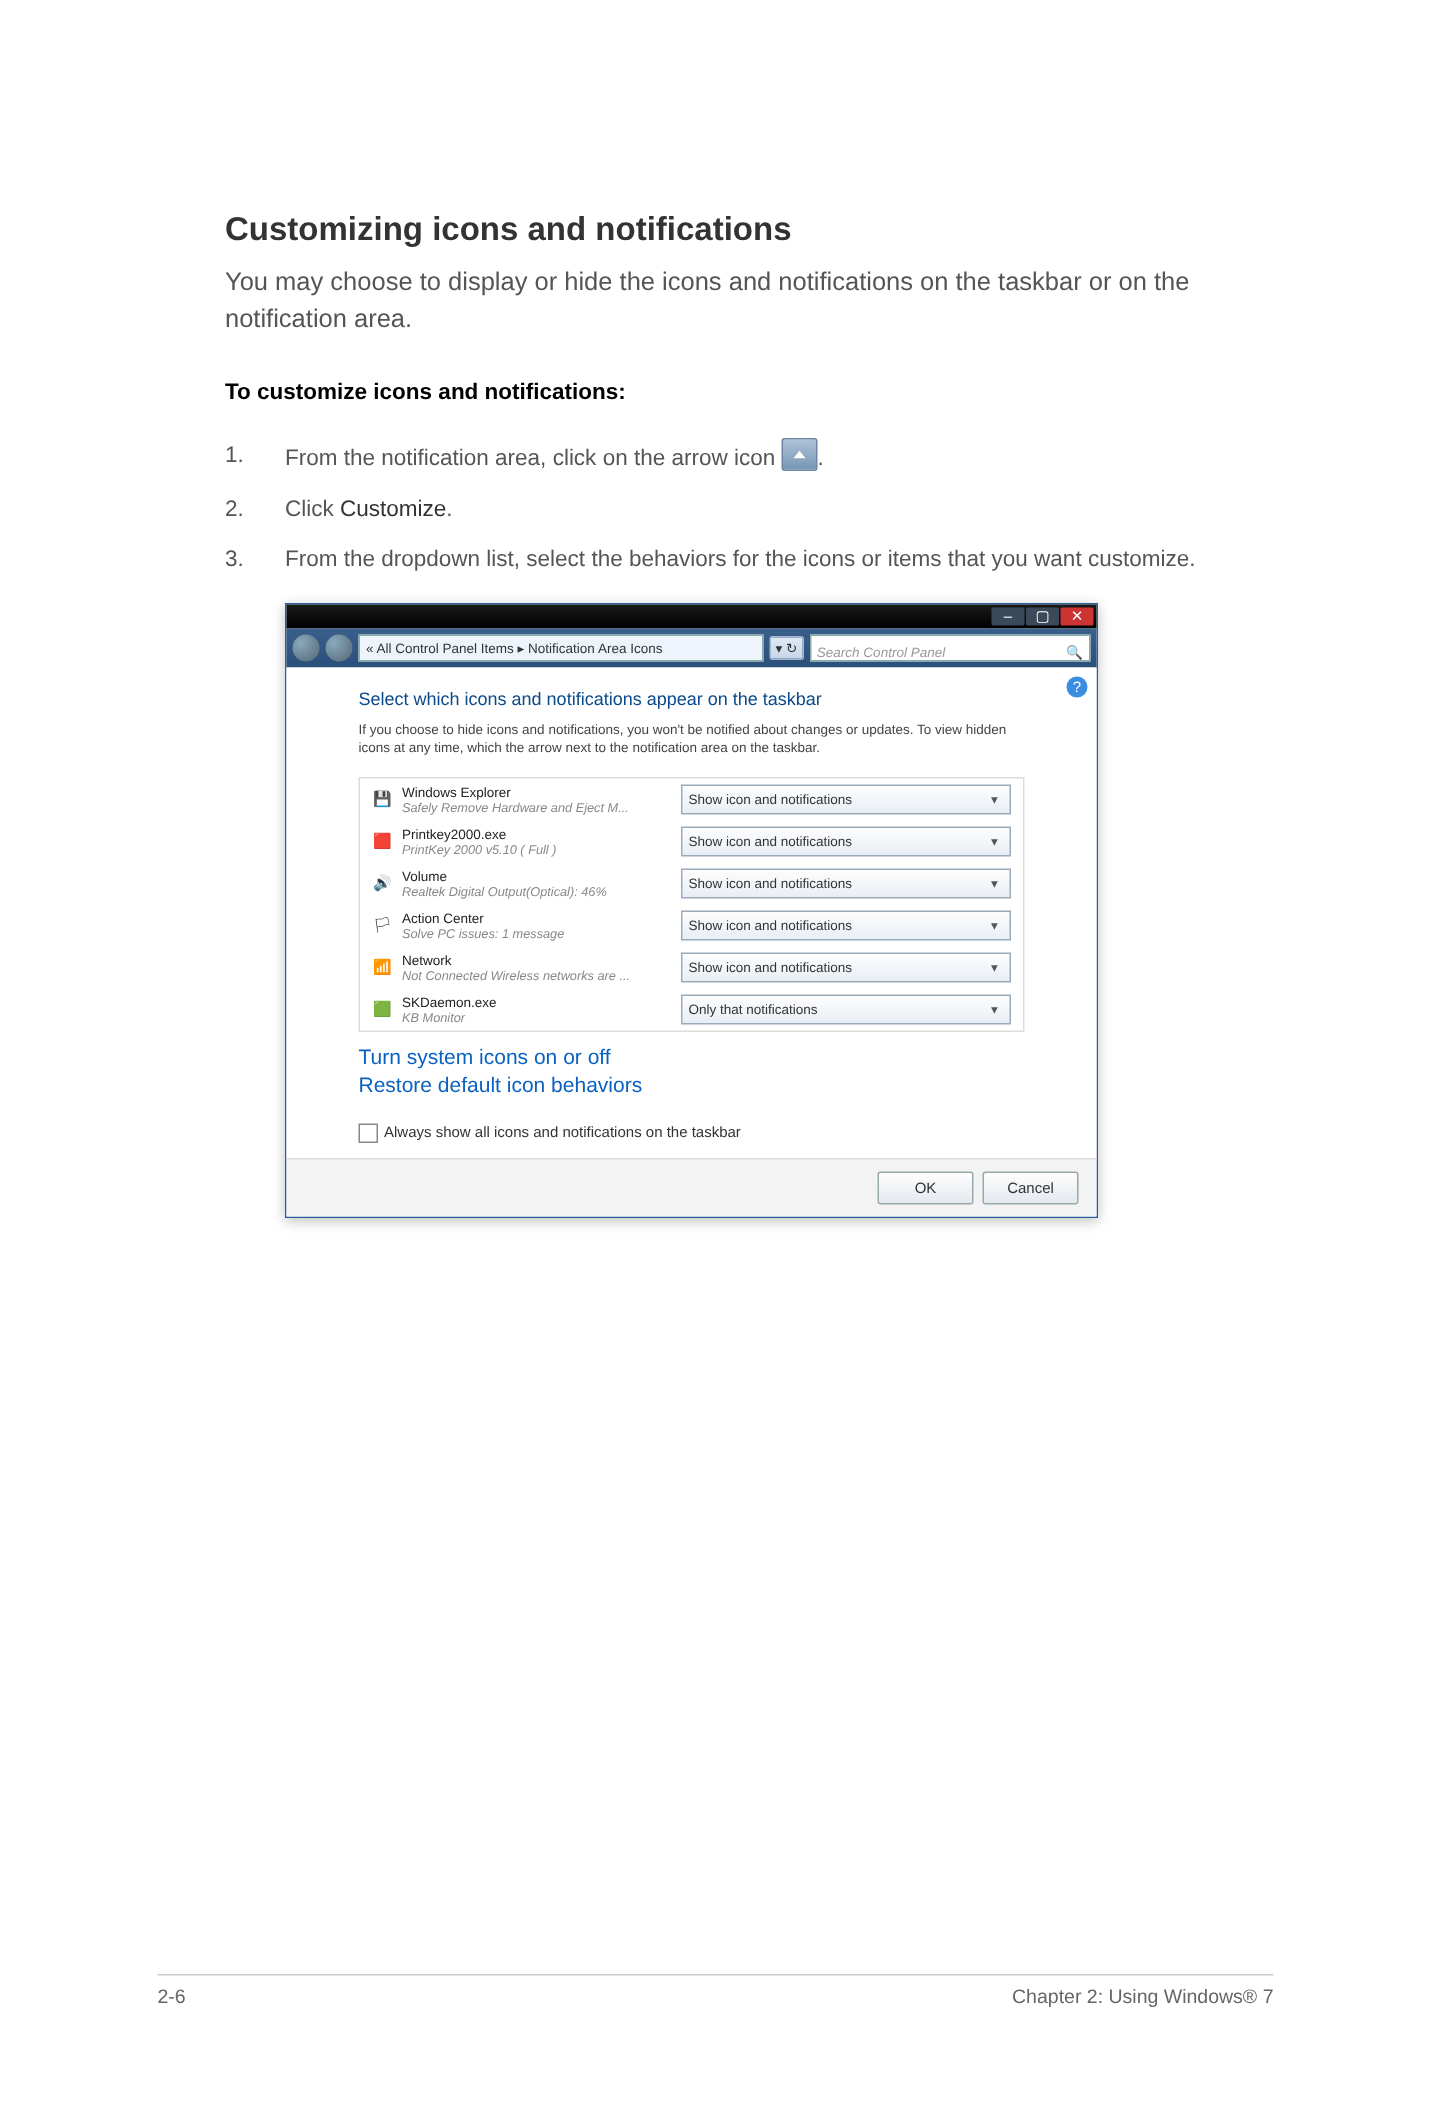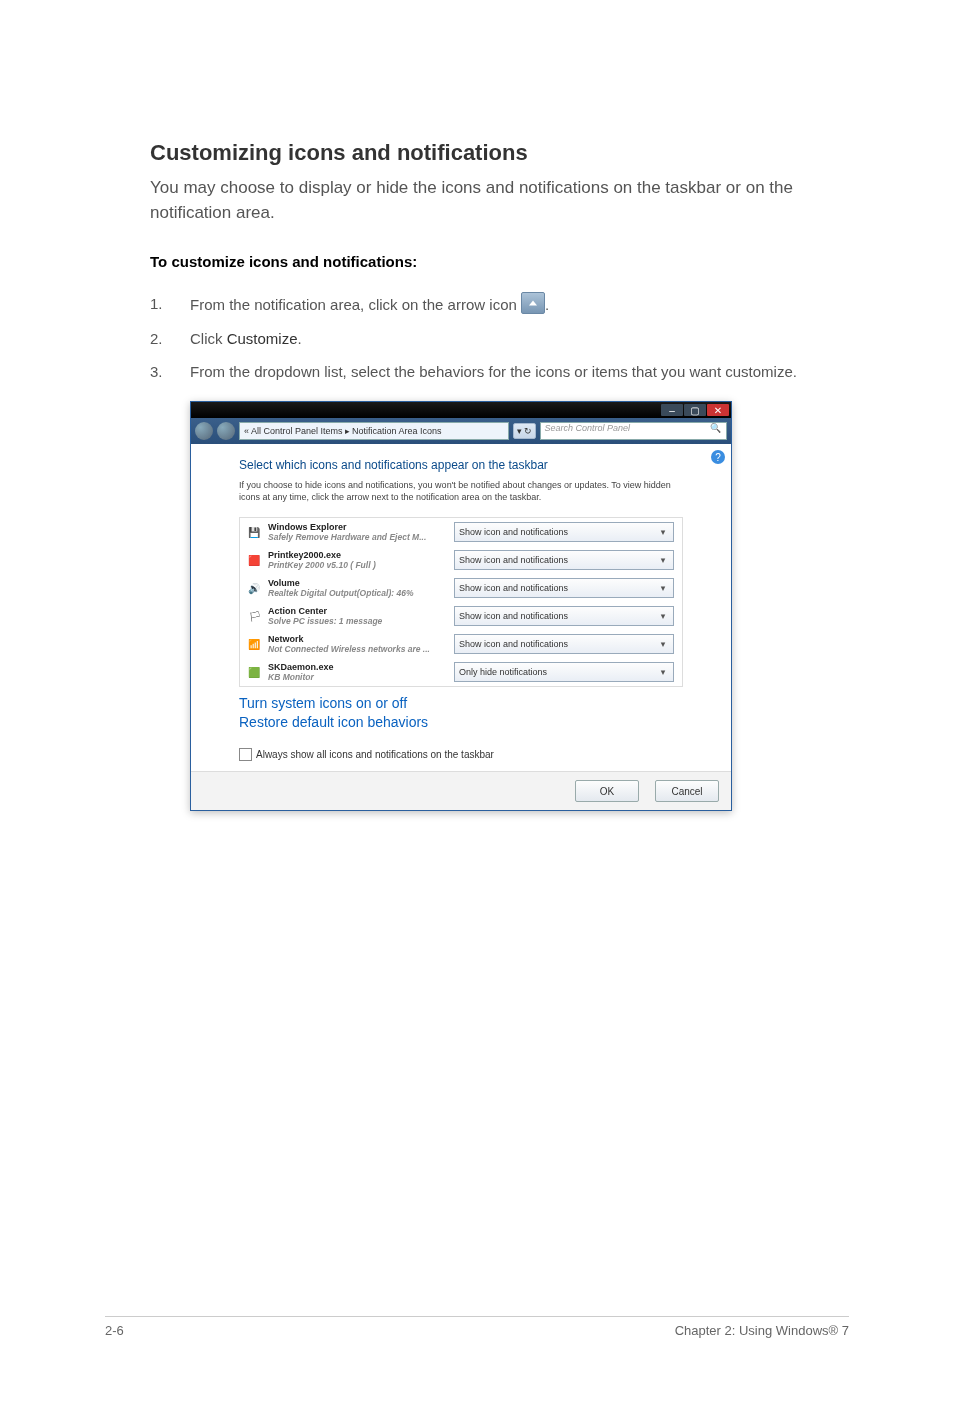--- a/index.html
+++ b/index.html
@@ -100,44 +100,44 @@
     height: 22px;
     background: linear-gradient(#3a5f8a,#2a4f7a);
     display:flex;
     align-items:center;
     padding:2px 4px;
     gap:4px;
   }
   .nav-circle{width:18px;height:18px;border-radius:50%;background:radial-gradient(circle at 30% 30%,#8ab,#567);}
   .addr-box{flex:0 0 260px;height:16px;background:#eef4fb;border:1px solid #8aa;display:flex;align-items:center;padding:0 4px;color:#333;font-size:9px;}
   .addr-seg{height:14px;display:flex;align-items:center;padding:0 3px;background:linear-gradient(#dfe9f5,#c8d6e8);border:1px solid #a5b8cf;border-radius:2px;font-size:9px;color:#333;}
-  .search-box{flex:1;height:16px;background:#fff;border:1px solid #8aa;display:flex;align-items:flex-start;padding:0 4px;color:#999;font-size:9px;font-style:italic;}
+  .search-box{flex:1;height:16px;background:#fff;border:1px solid #8aa;display:flex;align-items:flex-end;padding:0 4px;color:#999;font-size:9px;font-style:italic;}
   .search-box .mag{margin-left:auto;color:#5b87b8;font-style:normal;}
   .content-area{padding:14px 48px 10px 48px;background:#fff;position:relative;}
   .help-q{position:absolute;top:6px;right:6px;width:14px;height:14px;border-radius:50%;background:#3a8de0;color:#fff;font-size:10px;display:flex;align-items:center;justify-content:center;}
   .win-heading{color:#0a4a8a;font-size:12px;margin:0 0 8px 0;}
   .win-sub{font-size:9px;color:#444;margin:0 0 14px 0;line-height:1.3;}
   .icon-table{border:1px solid #ddd;background:#fff;}
   .tbl-head{display:flex;font-size:10px;color:#222;font-weight:normal;padding:4px 8px;border-bottom:1px solid #eee;background:#fafafa;}
   .tbl-head .col-icons{flex:0 0 200px;}
   .tbl-head .col-beh{flex:1;}
   .row{display:flex;align-items:center;padding:4px 8px;gap:6px;font-size:9px;}
   .row + .row{border-top:0;}
   .row-icon{width:14px;height:14px;flex:0 0 14px;display:flex;align-items:center;justify-content:center;font-size:10px;}
-  .row-text{flex:0 0 180px;font-weight:bold;}
+  .row-text{flex:0 0 180px;}
   .row-title{color:#222;}
   .row-desc{color:#888;font-style:italic;font-size:8.5px;}
   .row-select{flex:1;}
   .fake-select{height:18px;border:1px solid #9ab;background:linear-gradient(#fdfdfd,#e9eef5);display:flex;align-items:center;justify-content:space-between;padding:0 4px;font-size:9px;color:#333;}
   .fake-select .dd{width:12px;text-align:center;color:#555;}
   .links{margin:8px 0 0 0;}
   .links a{display:block;color:#0a62c0;font-size:14px;text-decoration:none;margin-bottom:3px;}
   .checkbox-row{display:flex;align-items:center;gap:4px;font-size:10px;color:#333;margin-top:18px;}
   .checkbox-row .cb{width:11px;height:11px;border:1px solid #888;background:#fff;}
-  .button-bar{padding:8px 12px;border-top:1px solid #ddd;background:#f3f3f3;display:flex;justify-content:flex-end;gap:16px;}
+  .button-bar{padding:8px 12px;border-top:1px solid #ddd;background:#f3f3f3;display:flex;justify-content:flex-end;gap:6px;}
   .win-btn{min-width:62px;height:20px;border:1px solid #9aa;background:linear-gradient(#fdfdfd,#e4e9ef);font-size:10px;display:flex;align-items:center;justify-content:center;border-radius:2px;}
   .footer{position:absolute;bottom:80px;left:105px;right:105px;border-top:1px solid #ccc;display:flex;justify-content:space-between;font-size:13px;color:#666;padding-top:6px;}
 </style>
 </head>
 <body>
 
 <div class="page">
   <h2 class="section-title">Customizing icons and notifications</h2>
   <p class="intro">You may choose to display or hide the icons and notifications on the taskbar or on the notification area.</p>
 
@@ -175,21 +175,21 @@
       <div class="addr-box">« All Control Panel Items ▸ Notification Area Icons</div>
       <div class="addr-seg">▾  ↻</div>
       <div class="search-box">
         <span>Search Control Panel</span>
         <span class="mag">🔍</span>
       </div>
     </div>
     <div class="content-area">
       <div class="help-q">?</div>
       <div class="win-heading">Select which icons and notifications appear on the taskbar</div>
-      <div class="win-sub">If you choose to hide icons and notifications, you won't be notified about changes or updates. To view hidden icons at any time, click the arrow next to the notification area on the taskbar.</div>
+      <div class="win-sub">If you choose to hide icons and notifications, you won't be notified about changes or updates. To view hidden icons at any time, which the arrow next to the notification area on the taskbar.</div>
 
       <div class="icon-table" style="position:relative;">
 
         <div class="row">
           <div class="row-icon">💾</div>
           <div class="row-text">
             <div class="row-title">Windows Explorer</div>
             <div class="row-desc">Safely Remove Hardware and Eject M...</div>
           </div>
           <div class="row-select">
@@ -257,21 +257,21 @@
         </div>
 
         <div class="row">
           <div class="row-icon">🟩</div>
           <div class="row-text">
             <div class="row-title">SKDaemon.exe</div>
             <div class="row-desc">KB Monitor</div>
           </div>
           <div class="row-select">
             <div class="fake-select">
-              <span>Only hide notifications</span>
+              <span>Only that notifications</span>
                 <span class="dd">▾</span>
             </div>
           </div>
         </div>
       </div>
 
       <div class="links">
         <a>Turn system icons on or off</a>
         <a>Restore default icon behaviors</a>
       </div>

